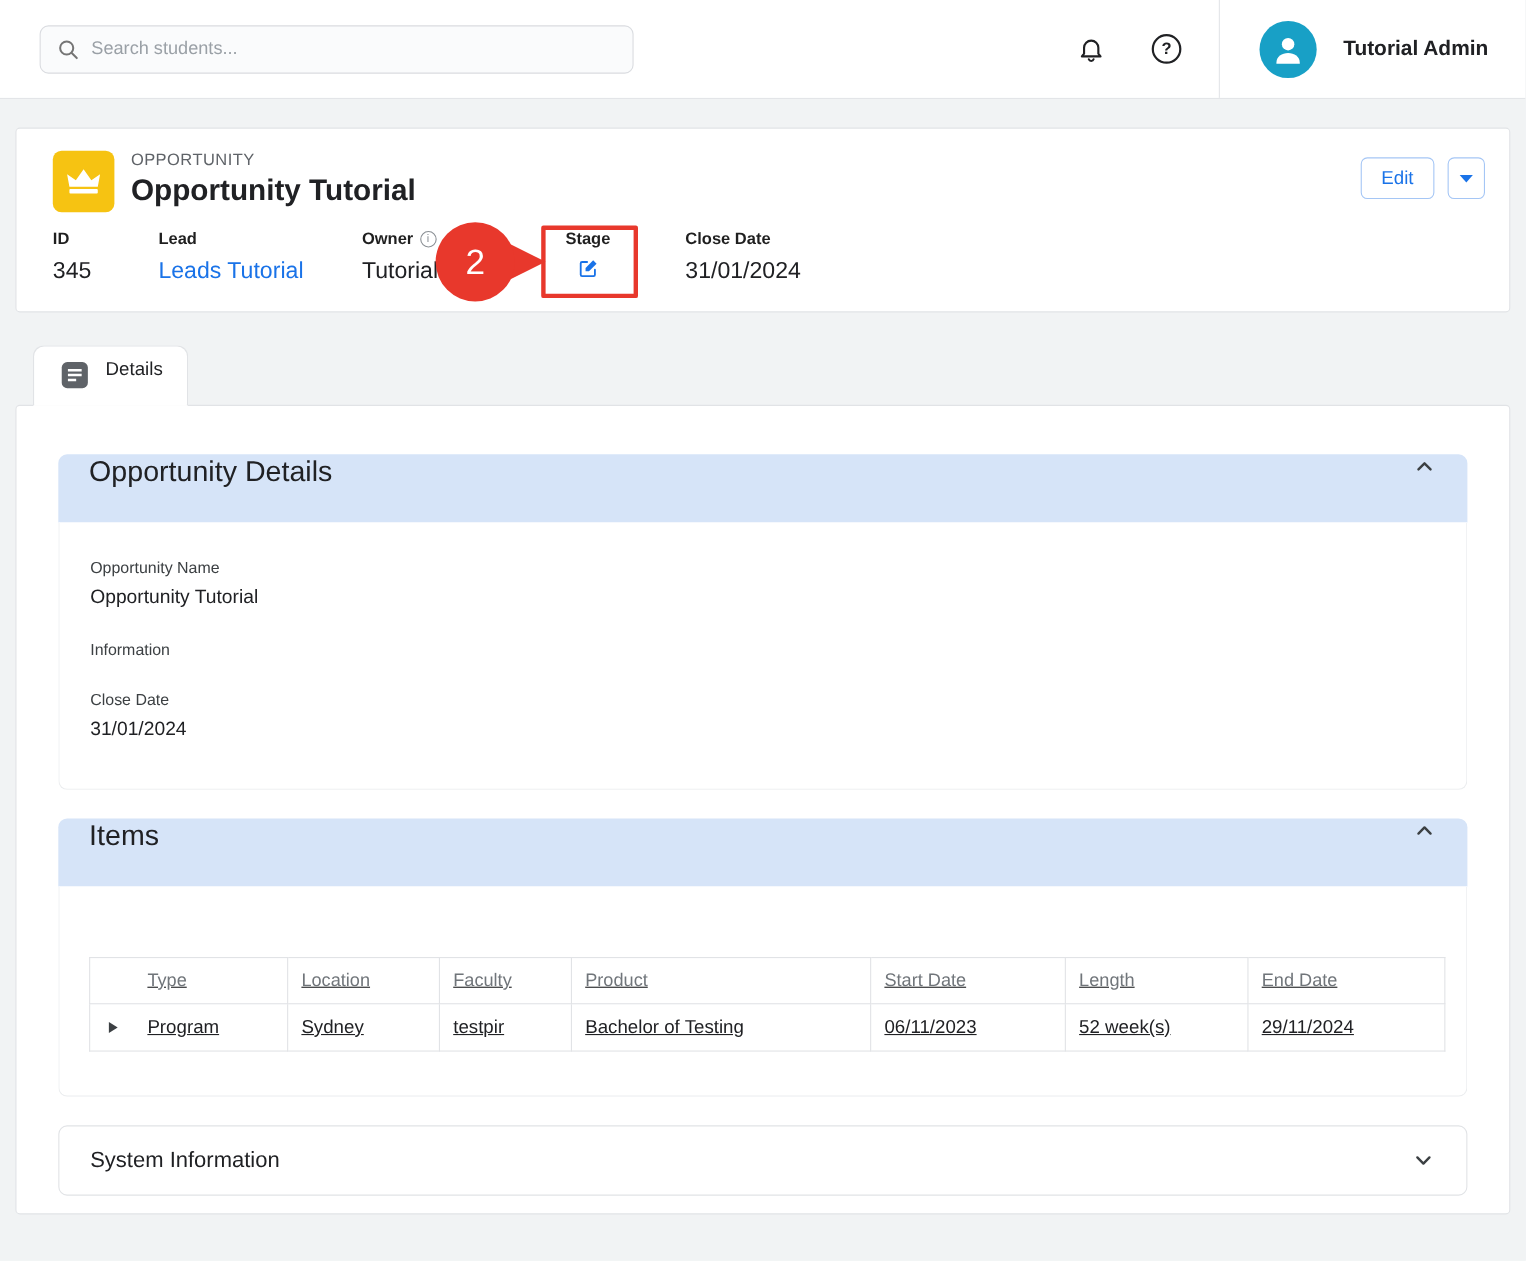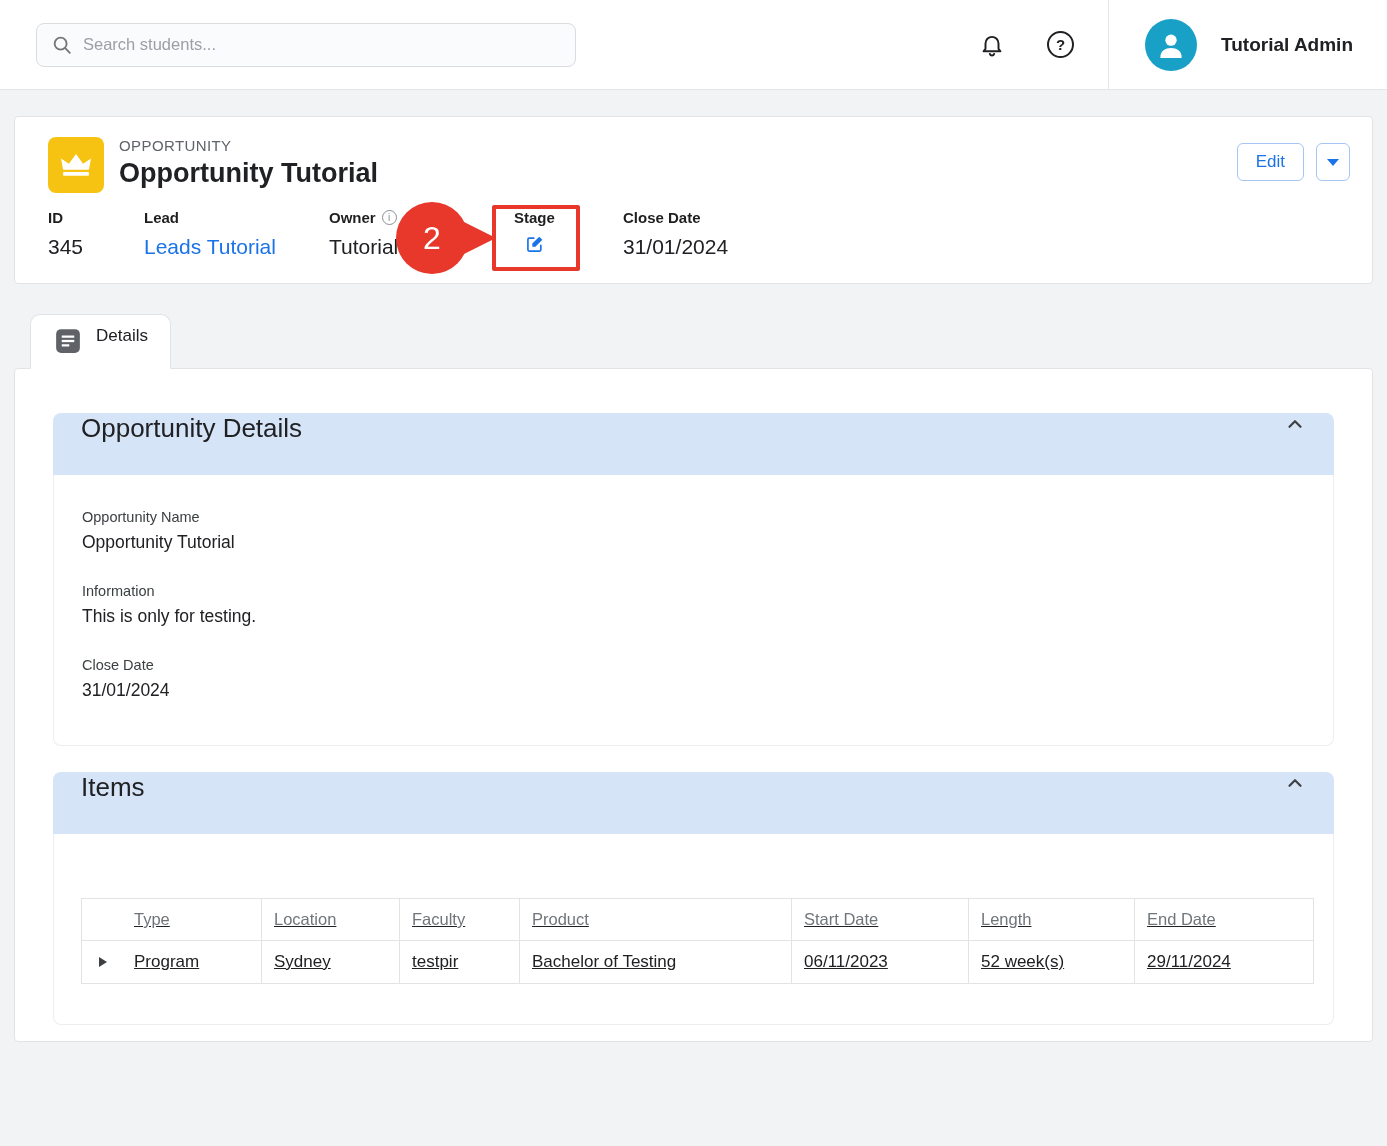--- a/index.html
+++ b/index.html
@@ -191,21 +191,20 @@
               </svg>
           </span>
         </div>
         <div class="section-body od-body">
           <div class="fieldblock">
             <div class="flabel">Opportunity Name</div>
             <div class="fvalue">Opportunity Tutorial</div>
           </div>
           <div class="fieldblock">
             <div class="flabel">Information</div>
-            <div class="fvalue">This is only for testing.</div>
           </div>
           <div class="fieldblock">
             <div class="flabel">Close Date</div>
             <div class="fvalue">31/01/2024</div>
           </div>
         </div>
       </div>
 
       <div class="section">
         <div class="section-header">
@@ -249,20 +248,28 @@
                 <td>Bachelor of Testing</td>
                 <td>06/11/2023</td>
                 <td>52 week(s)</td>
                 <td>29/11/2024</td>
               </tr>
             </tbody>
           </table>
         </div>
       </div>
 
+      <div class="sysinfo">
+        <span>System Information</span>
+        <span style="display:flex;">
+          <svg width="22" height="22" viewBox="0 0 20 20">
+              <polyline points="5,7.5 10,12.5 15,7.5" fill="none" stroke="#3c4043" stroke-width="2" stroke-linecap="round" stroke-linejoin="round"></polyline>
+            </svg>
+        </span>
+      </div>
 
     </div>
   </div>
 
   <div class="annot annot-box"></div>
   <div class="annot annot-tri"></div>
   <div class="annot annot-circle">2</div>
 
 </div>
 

